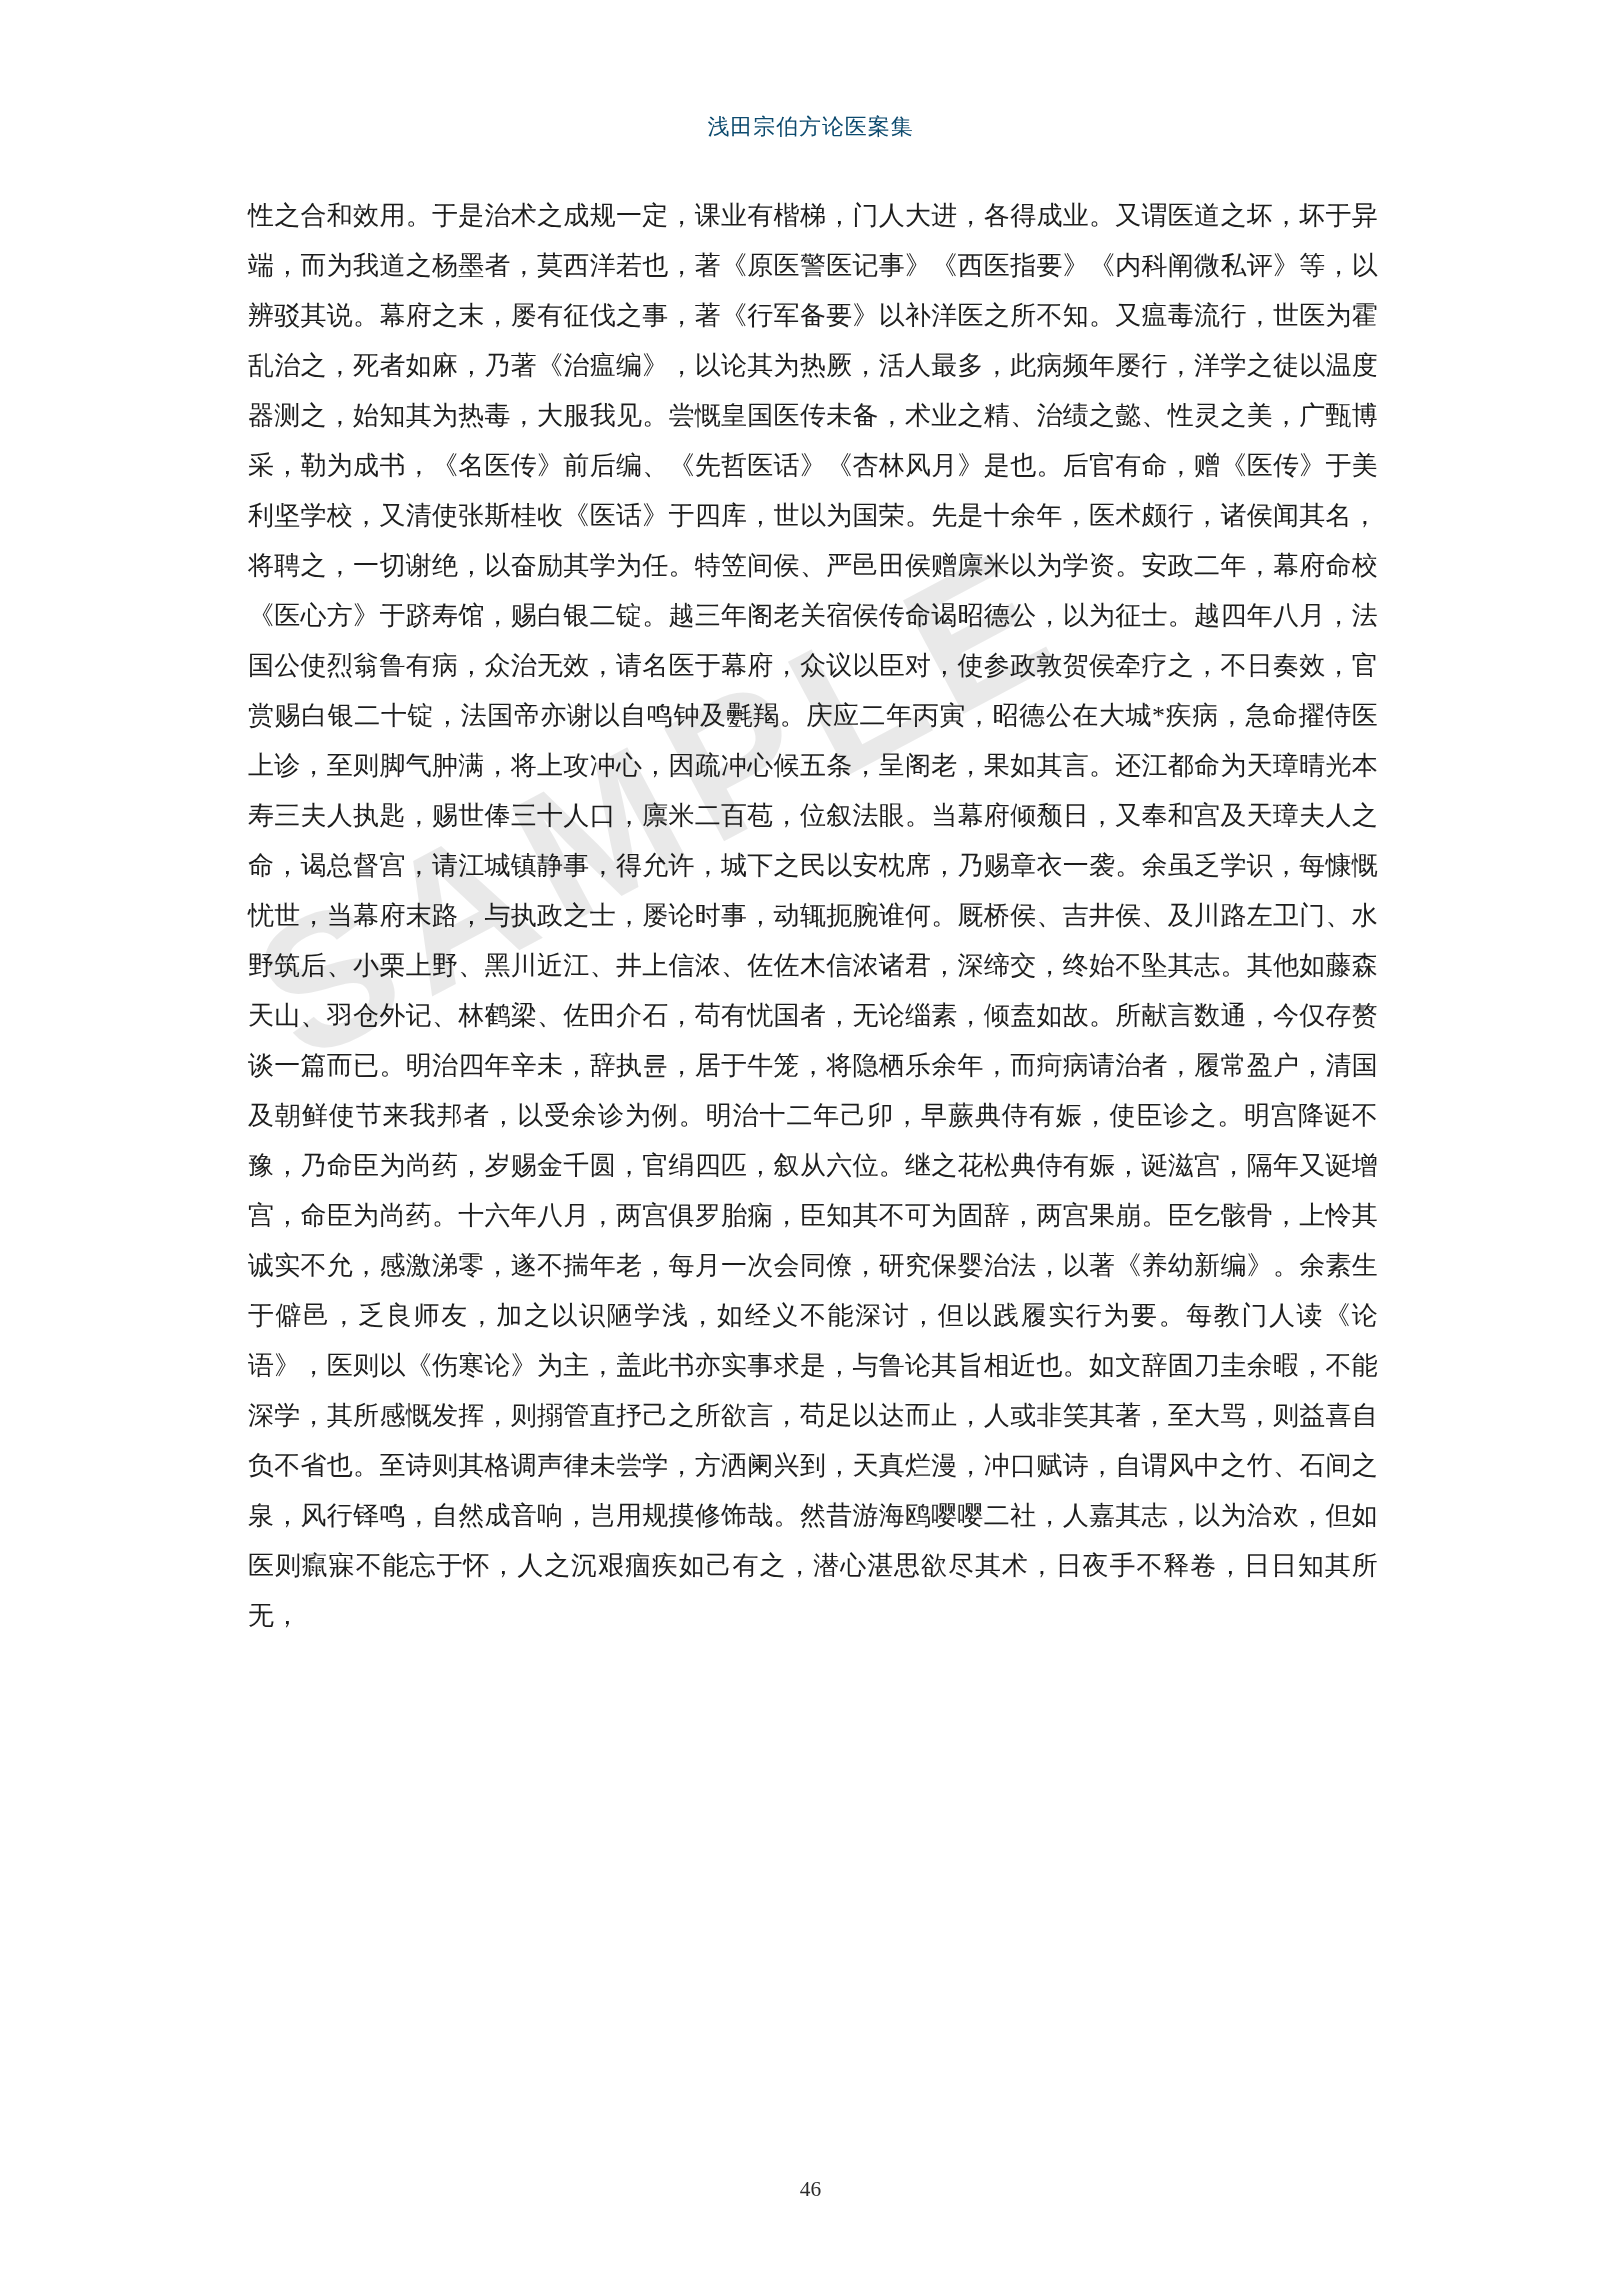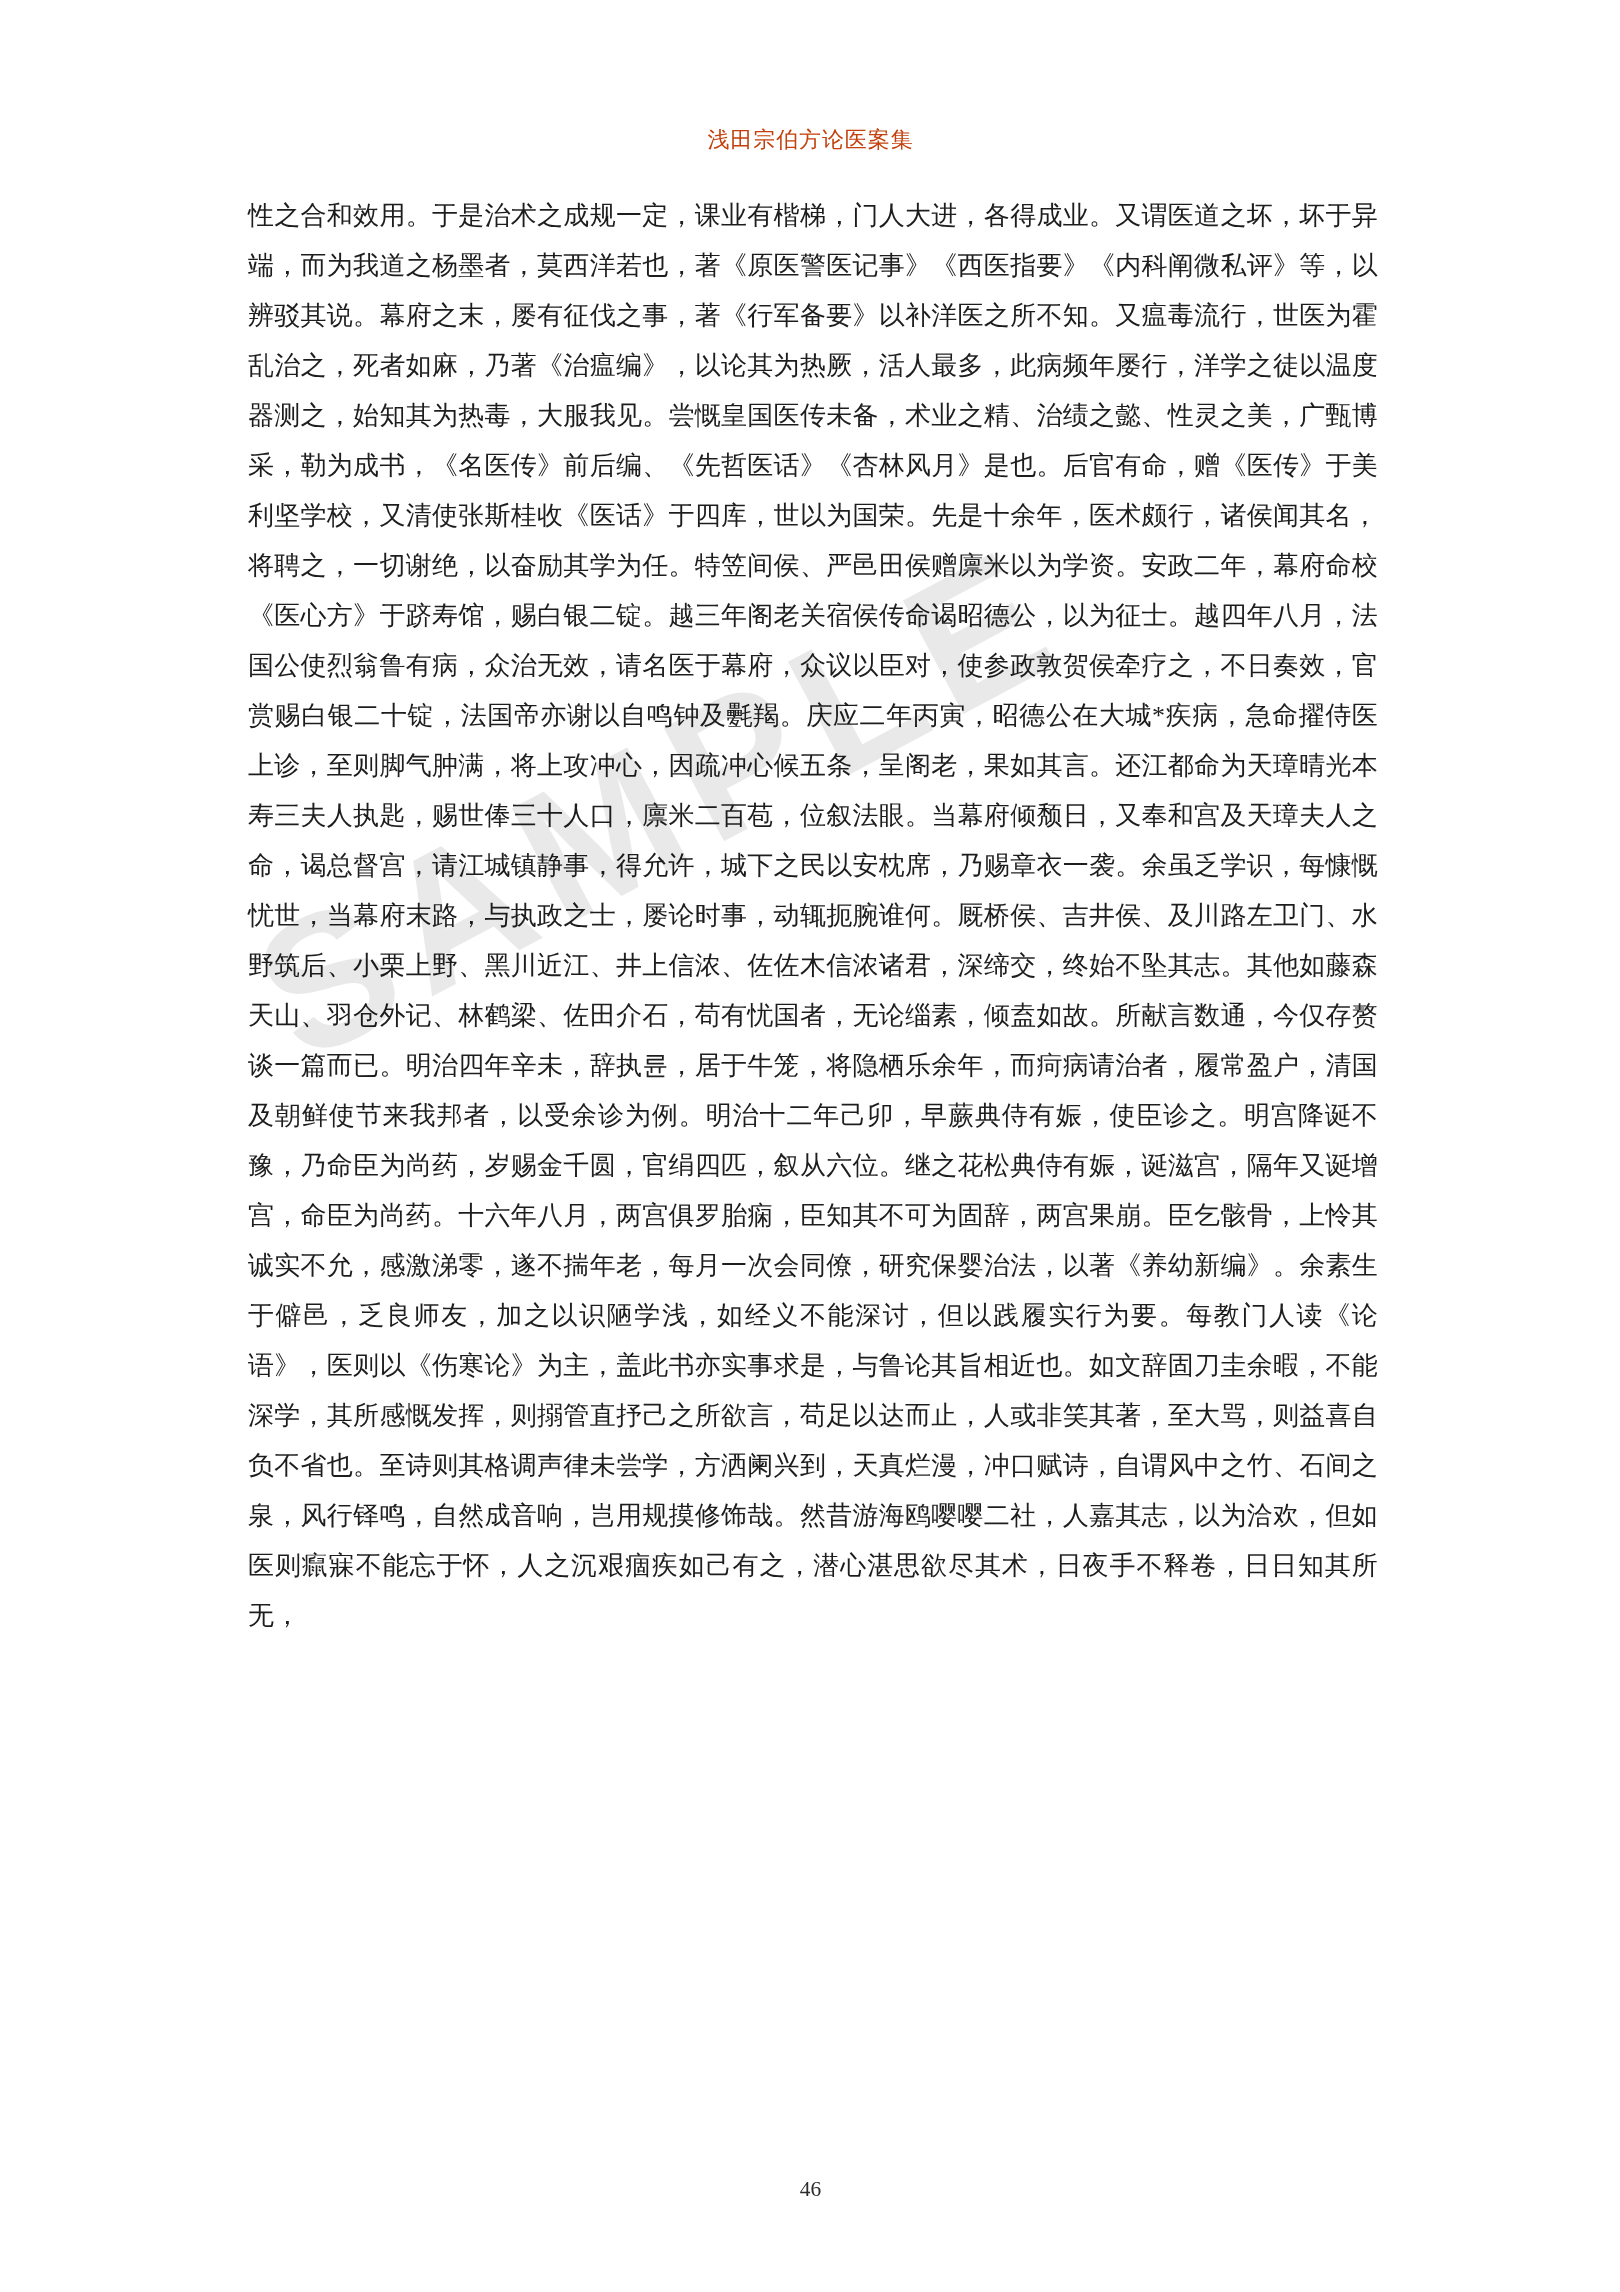--- a/index.html
+++ b/index.html
@@ -18,24 +18,23 @@
     overflow: hidden;
     box-sizing: border-box;
   }
   .header {
     position: absolute;
     top: 112px;
     left: 0;
     width: 100%;
     text-align: center;
     font-size: 22px;
-    color: #c2410c;
+    color: #0c4a6e;
     letter-spacing: 0.9px;
     font-family: Liberation Serif, serif;
-    margin-top: 13px;
   }
   .body-wrap {
     position: absolute;
     top: 191px;
     left: 248px;
     width: 1130px;
   }
   .para {
     font-size: 26px;
     line-height: 50px;

